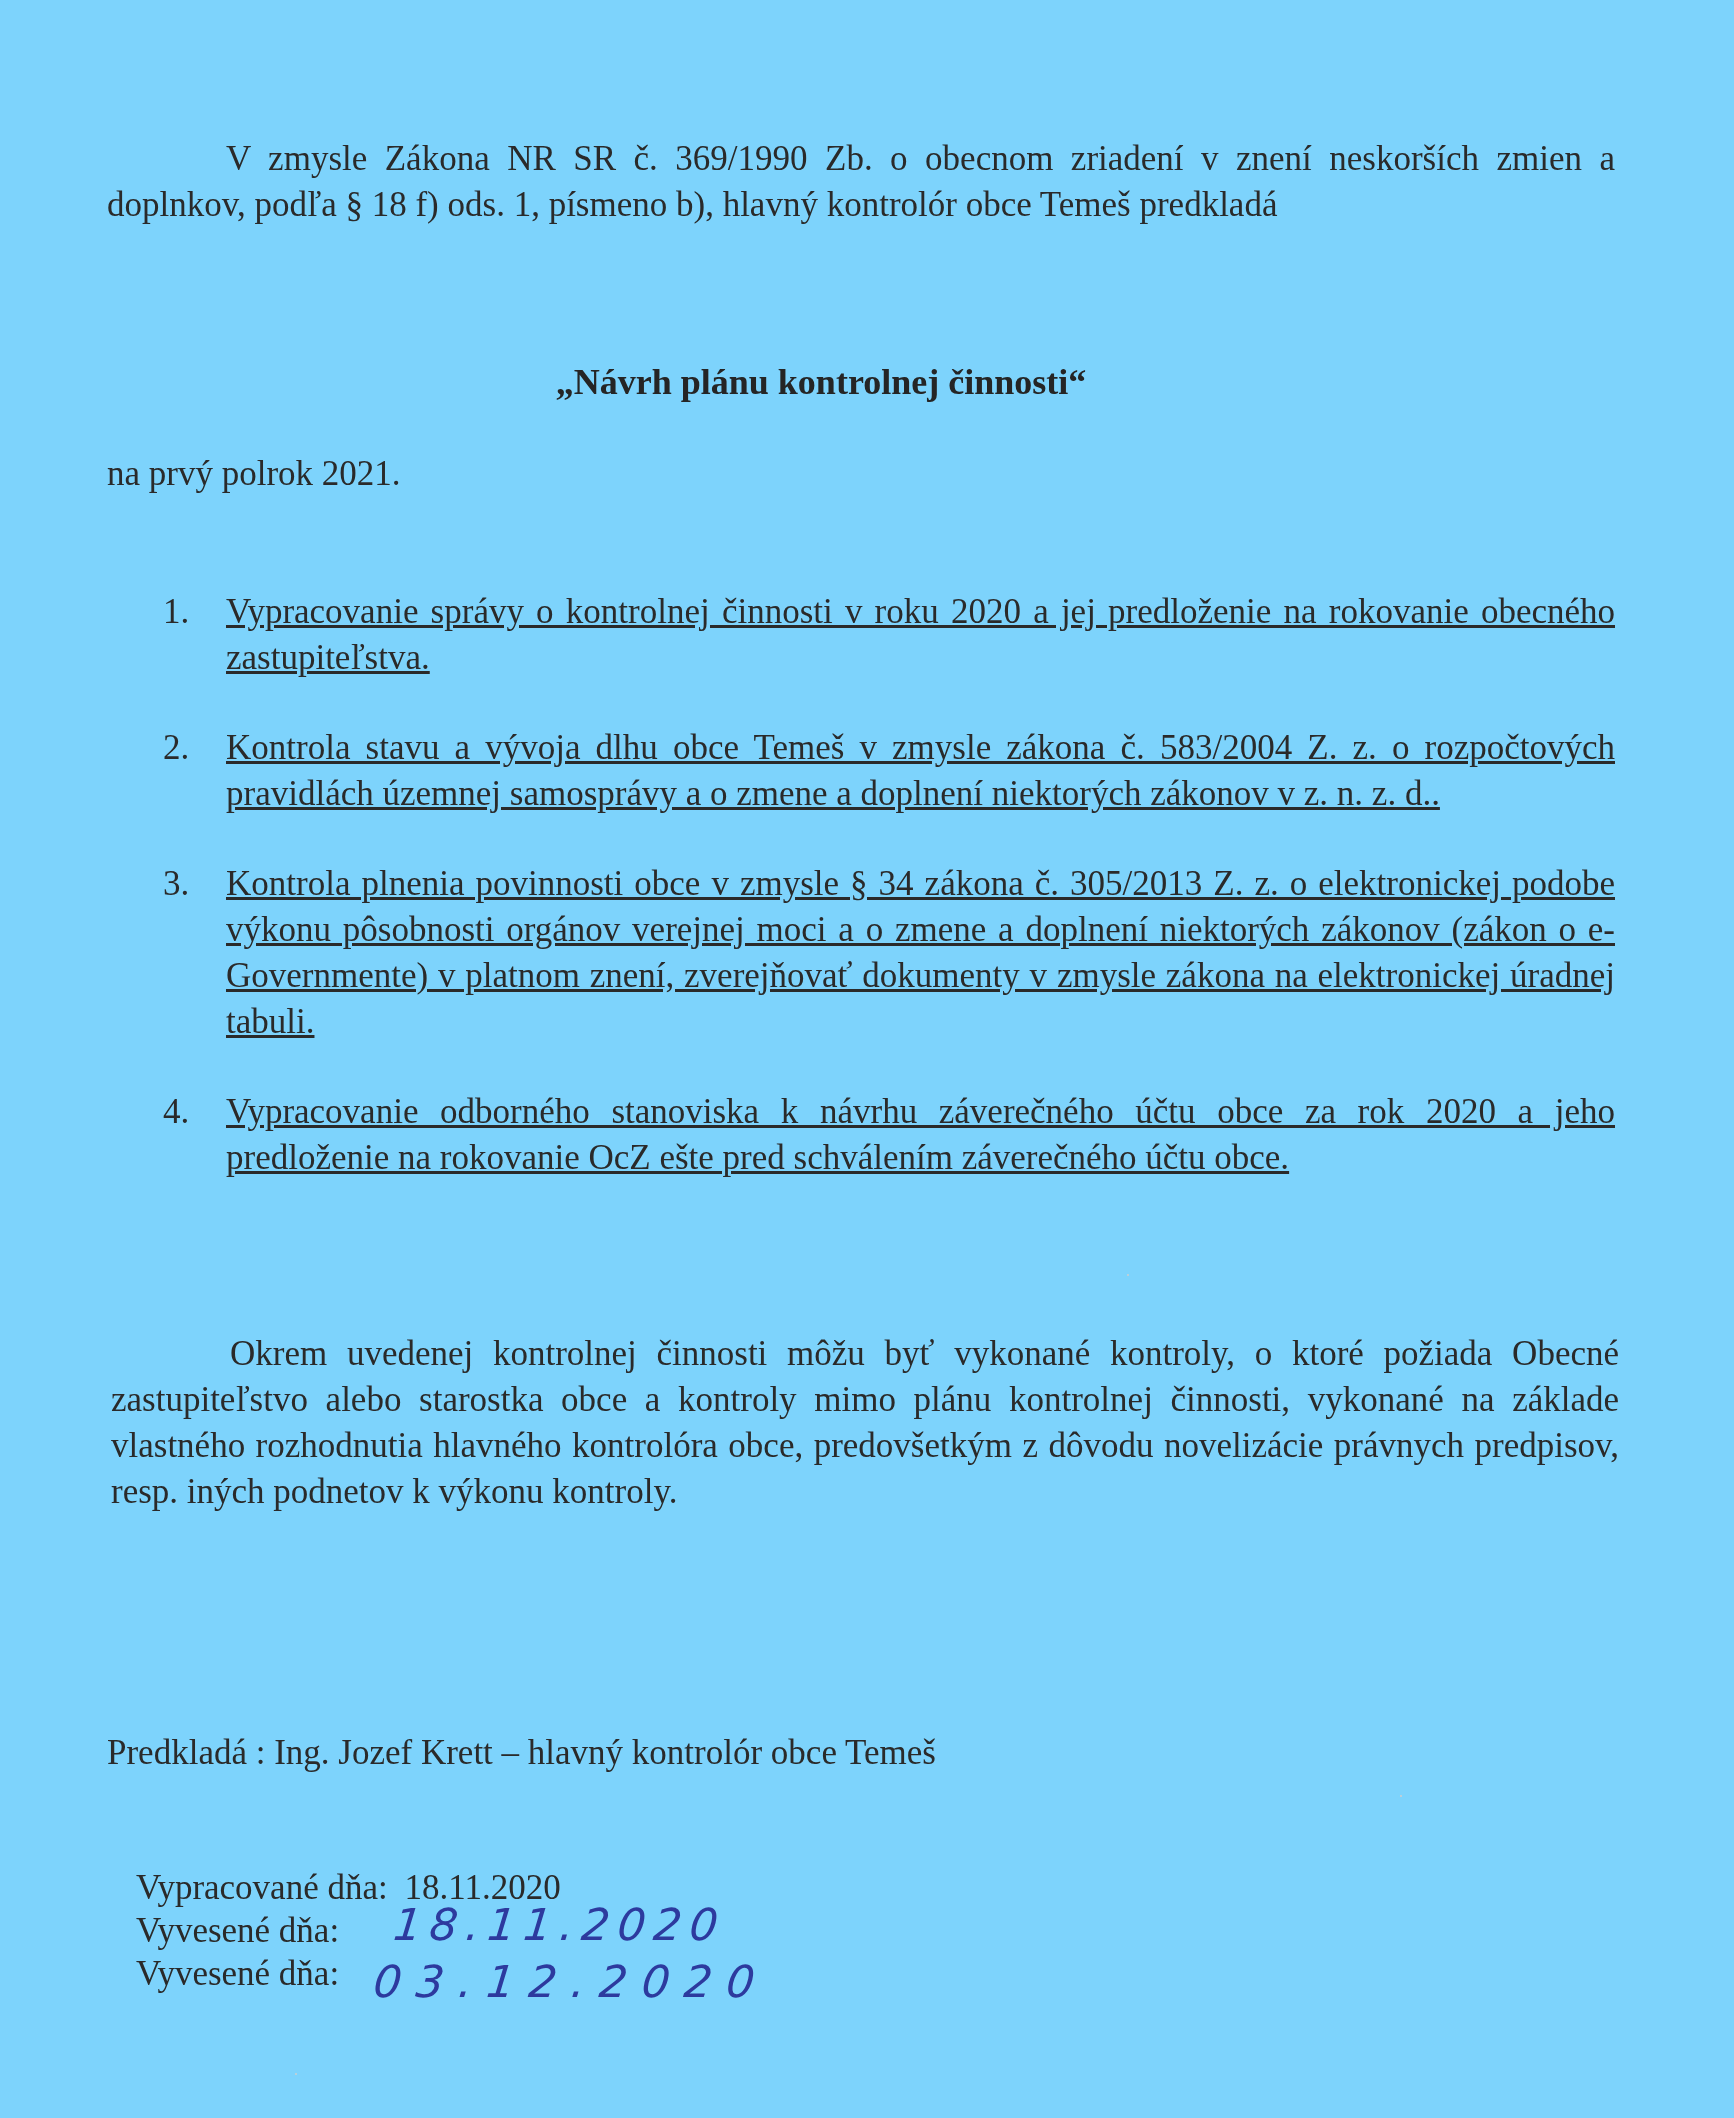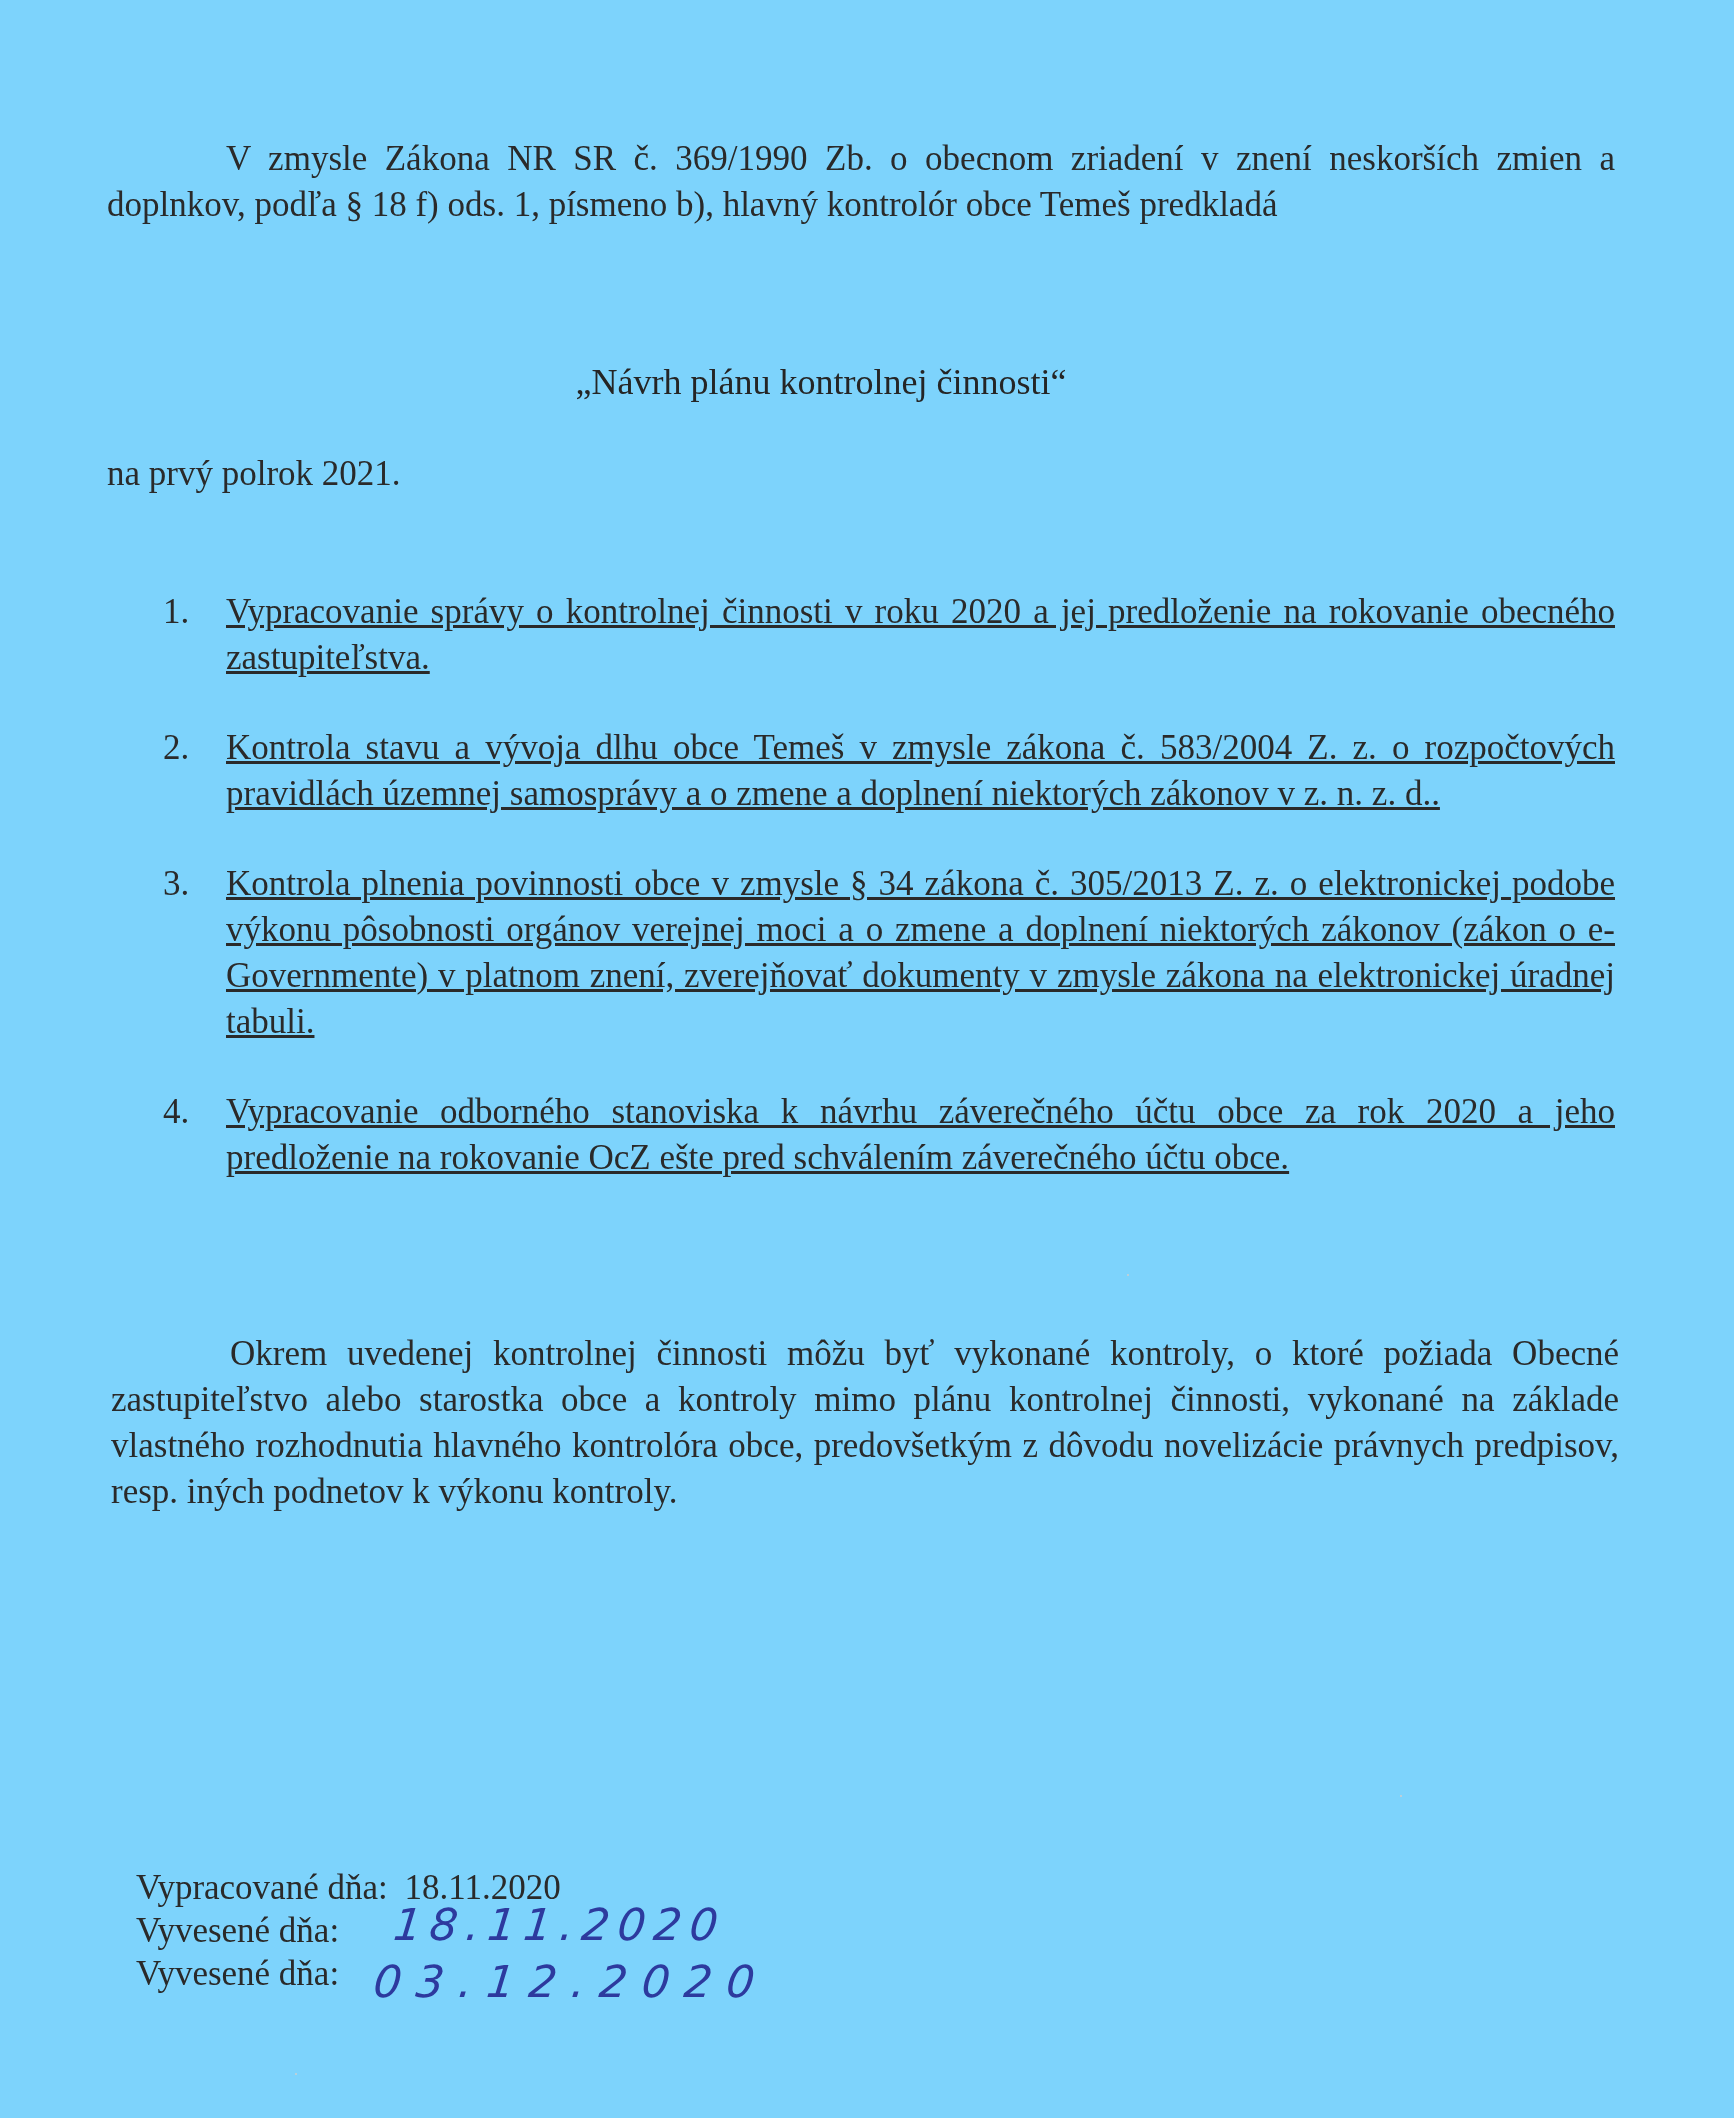--- a/index.html
+++ b/index.html
@@ -36,21 +36,21 @@
   .intro {
     top: 136px;
     text-indent: 119px;
   }
   .title {
     position: absolute;
     top: 359px;
     left: 0;
     width: 1610px;
     text-align: center;
-    font-weight: normal;
+    font-weight: bold;
     font-size: 36px;
     line-height: 46px;
     color: #252525;
     padding-left: 32px;
     box-sizing: border-box;
   }
   .subtitle {
     position: absolute;
     left: 107px;
     top: 451px;
@@ -160,20 +160,21 @@
       <span class="txt">Kontrola plnenia povinnosti obce v zmysle § 34 zákona č. 305/2013 Z. z. o elektronickej podobe výkonu pôsobnosti orgánov verejnej moci a o zmene a doplnení niektorých zákonov (zákon o e-Governmente) v platnom znení, zverejňovať dokumenty v zmysle zákona na elektronickej úradnej tabuli.</span>
     </li>
     <li class="list-item">
       <span class="num">4.</span>
       <span class="txt">Vypracovanie odborného stanoviska k návrhu záverečného účtu obce za rok 2020 a jeho predloženie na rokovanie OcZ ešte pred schválením záverečného účtu obce.</span>
     </li>
   </ol>
 
   <p class="block justify closing" style="margin:4px;">Okrem uvedenej kontrolnej činnosti môžu byť vykonané kontroly, o ktoré požiada Obecné zastupiteľstvo alebo starostka obce a kontroly mimo plánu kontrolnej činnosti, vykonané na základe vlastného rozhodnutia hlavného kontrolóra obce, predovšetkým z dôvodu novelizácie právnych predpisov, resp. iných podnetov k výkonu kontroly.</p>
 
+  <div class="submitter">Predkladá :  Ing. Jozef Krett – hlavný kontrolór obce Temeš</div>
 
   <div class="dates">
     <div class="date-row">
       <span class="date-label">Vypracované dňa:</span>
       <span class="date-value-printed">18.11.2020</span>
     </div>
     <div class="date-row">
       <span class="date-label">Vyvesené dňa:</span>
       <span class="handwritten hw1">18.11.2020</span>
     </div>

